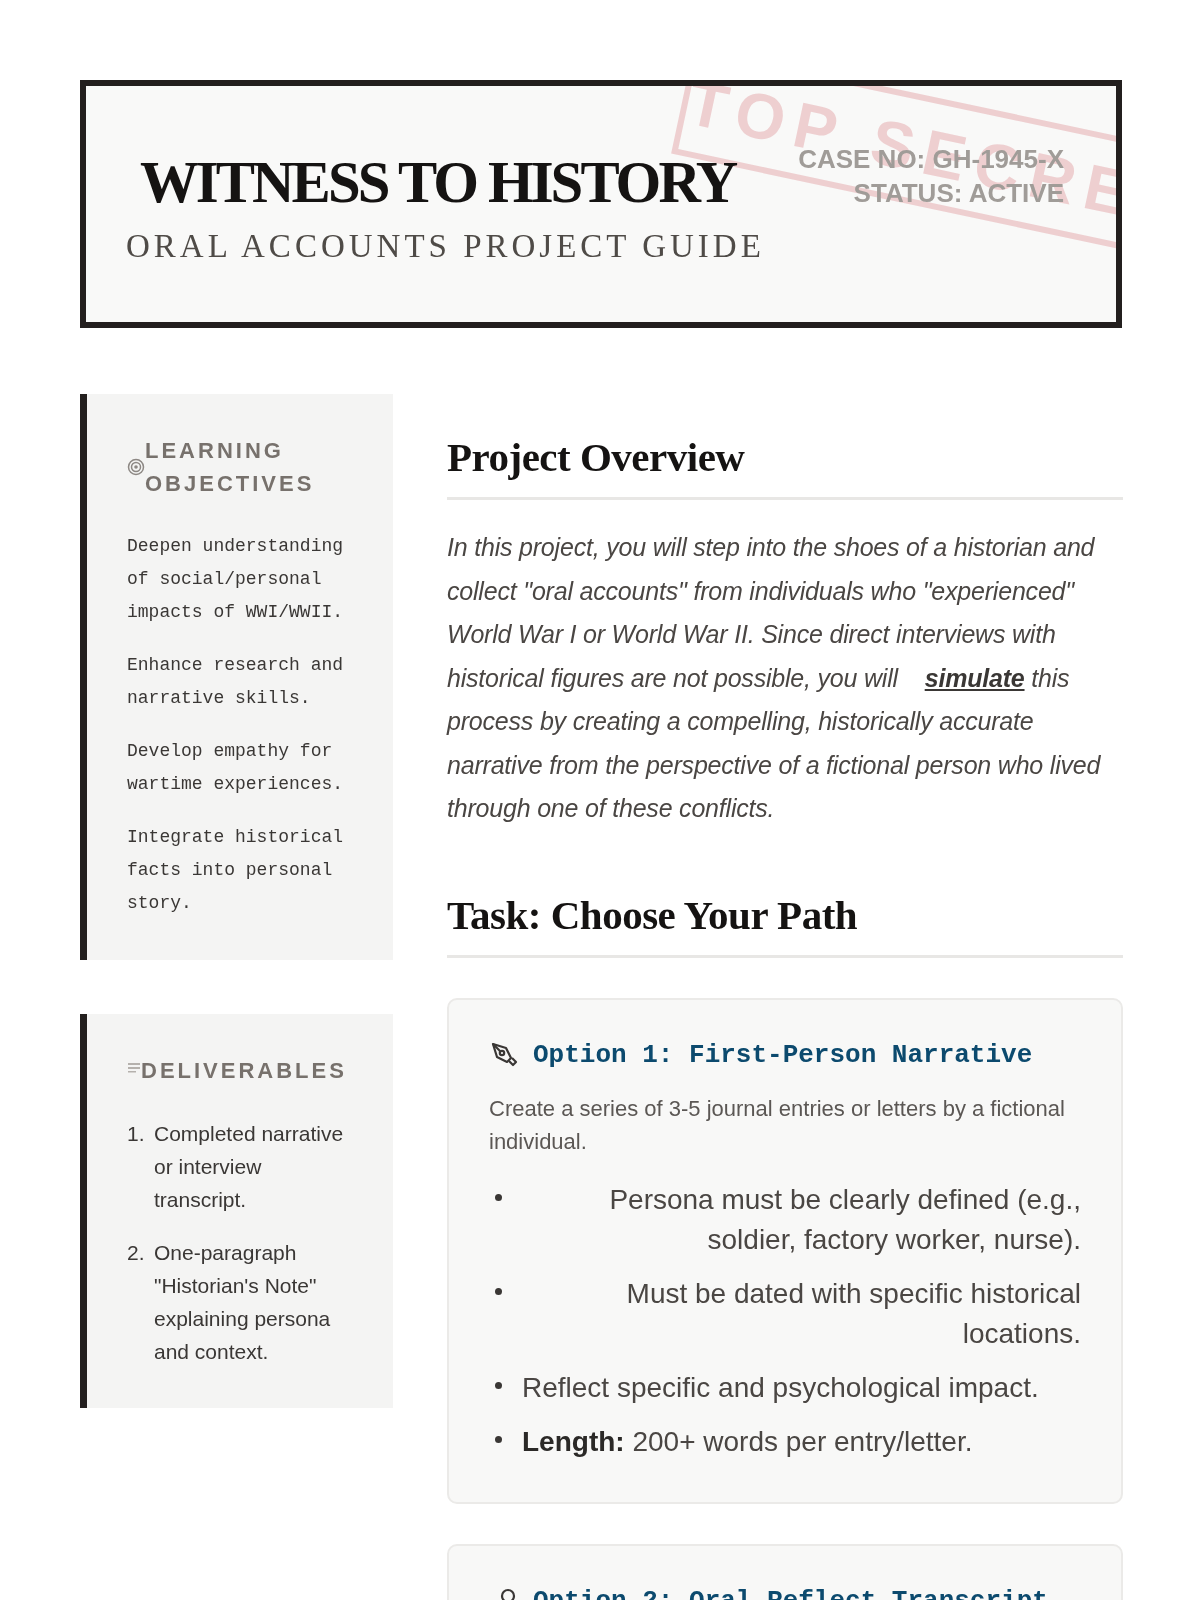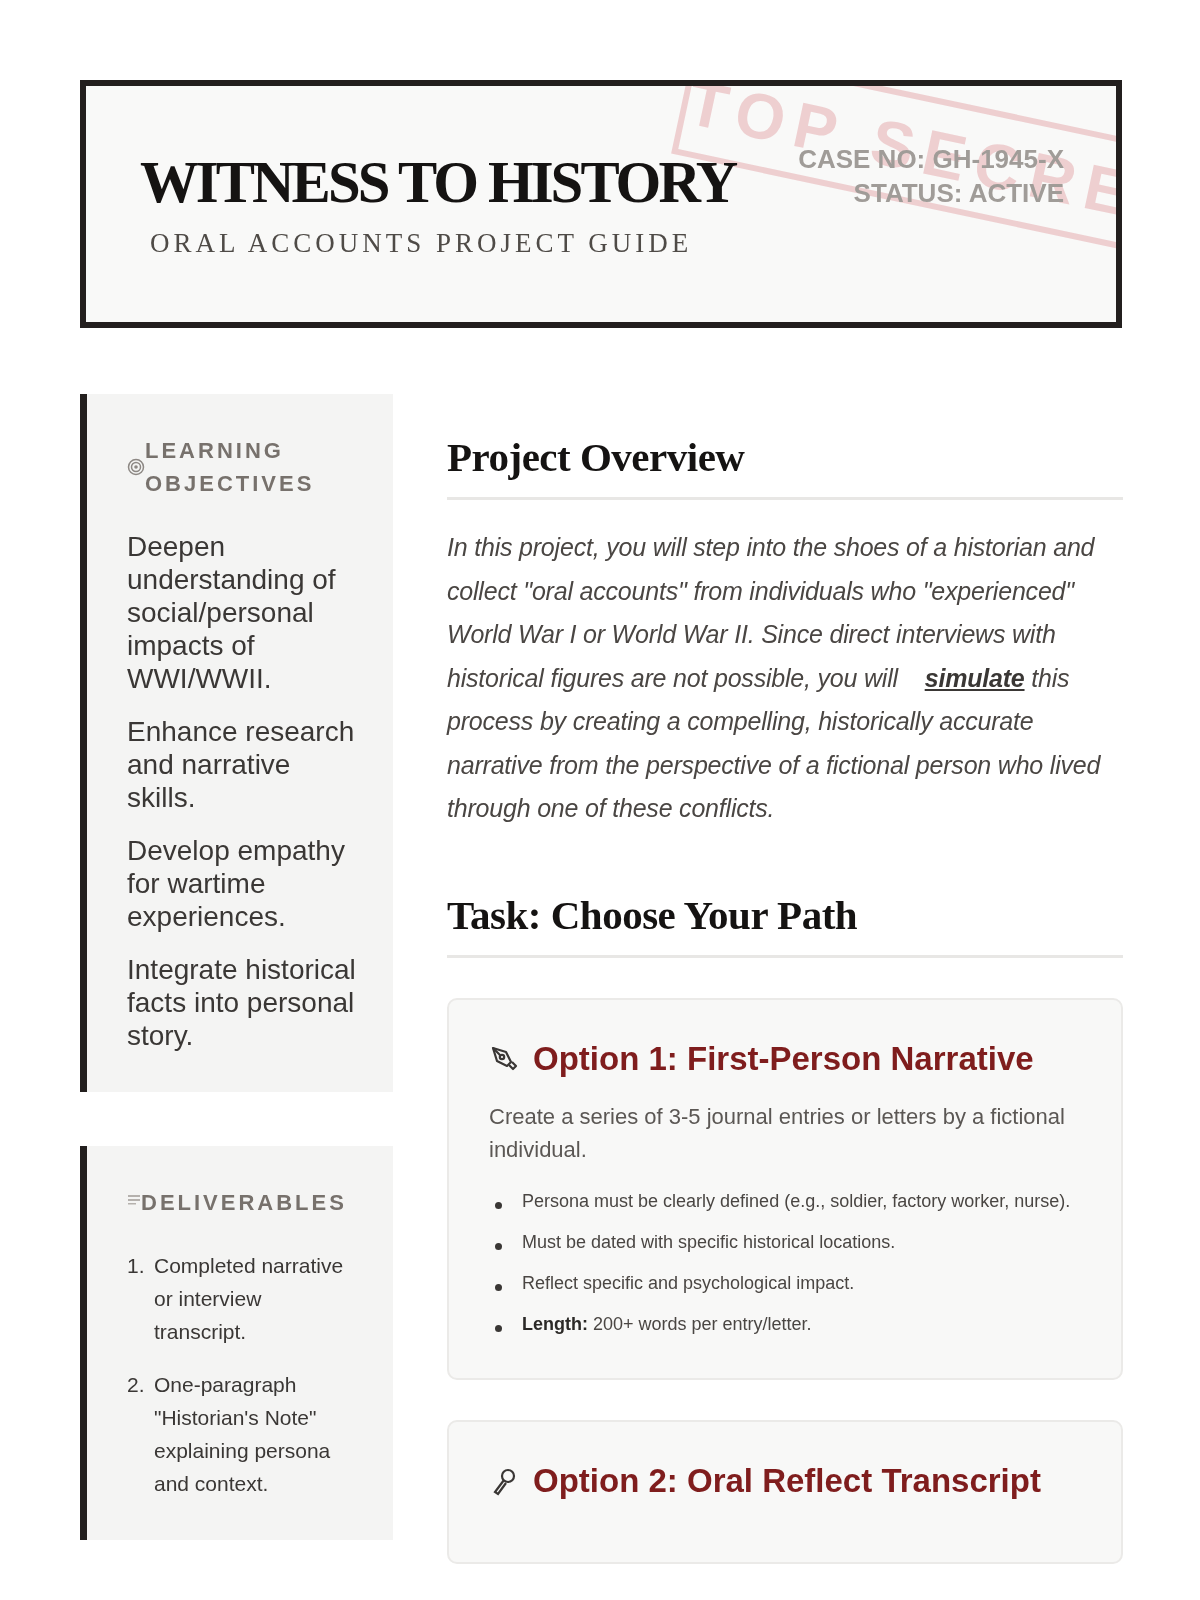--- a/index.html
+++ b/index.html
@@ -18,43 +18,43 @@
       font-family: "Liberation Sans", sans-serif; font-weight: bold;
       font-size: 64px; letter-spacing: 10px; text-align: center; line-height: 98px;
     }
     .title {
       position: absolute; left: 54px; top: 62px;
       font-family: "Liberation Serif", serif; font-weight: bold;
       font-size: 60px; letter-spacing: -3px; color: #151312; white-space: nowrap;
       transform: scaleX(0.98); transform-origin: left;
     }
     .subtitle {
-      position: absolute; left: 64px; top: 142px;
-      font-family: "Liberation Serif", serif; font-size: 27px;
+      position: absolute; left: 40px; top: 142px;
+      font-family: "Liberation Serif", serif; font-size: 33px;
       letter-spacing: 4px; color: #4f4b47; white-space: nowrap;
     }
     .case-info {
       position: absolute; right: 52px; top: 56px; text-align: right;
       font-family: "Liberation Sans", sans-serif; font-weight: bold;
       font-size: 26px; color: #a09c98; line-height: 34px;
     }
 
     .sidebar { position: absolute; left: 80px; top: 394px; width: 313px; }
     .side-box {
       background: #f4f4f3; border-left: 7px solid #231f1e;
       padding: 40px 36px 40px 40px; margin-bottom: 54px;
     }
     .side-head { display: flex; align-items: flex-start; margin-bottom: 30px; }
     .side-icon { width: 18px; flex: 0 0 18px; margin-top: 24px; }
     .side-icon.small { margin-top: 6px; width: 14px; flex-basis: 14px; }
     .side-title {
       font-family: "Liberation Sans", sans-serif; font-weight: bold;
       font-size: 22px; letter-spacing: 3px; color: #77716c; line-height: 33px;
     }
-    .obj { font-size: 28px; line-height: 33px; color: #3a3735; margin-bottom: 20px; }
+    .obj { font-size: 18px; line-height: 33px; color: #3a3735; margin-bottom: 20px; font-family: Liberation Mono, monospace; }
     .obj:last-child { margin-bottom: 0; }
     .deliv-list { list-style: none; }
     .deliv-list li { display: flex; font-size: 21px; line-height: 33px; color: #3a3735; margin-bottom: 20px; }
     .deliv-list li:last-child { margin-bottom: 0; }
     .deliv-num { width: 27px; flex: 0 0 27px; }
 
     .main { position: absolute; left: 447px; top: 394px; width: 676px; }
     .h2 {
       font-family: "Liberation Serif", serif; font-weight: bold;
       font-size: 41px; color: #151312; letter-spacing: -0.5px;
@@ -64,24 +64,24 @@
       font-style: italic; font-size: 25px; line-height: 43.5px; color: #4a4643;
       margin-top: 26px; margin-bottom: 58px; letter-spacing: -0.2px;
     }
     .intro b { text-decoration: underline; color: #3a3735; margin-left: 20px; }
     .option-card {
       margin-top: 40px; background: #f8f8f7; border: 2px solid #ebeae8; border-radius: 10px;
       padding: 40px 40px 40px 40px; margin-bottom: 40px;
     }
     .opt-head { display: flex; align-items: center; gap: 14px; margin-bottom: 22px; }
     .opt-icon { width: 30px; height: 30px; flex: 0 0 30px; }
-    .opt-title { font-size: 33px; font-weight: bold; color: #7f1d1d; }
+    .opt-title { font-size: 26px; font-weight: bold; color: #0c4a6e; font-family: Liberation Mono, monospace; }
     .opt-desc { font-size: 22px; line-height: 33px; color: #5b5754; margin-bottom: 22px; }
     .bullets { list-style: none; padding-left: 6px; }
-    .bullets li { display: flex; font-size: 18px; line-height: 27px; color: #4a4643; margin-bottom: 14px; }
+    .bullets li { display: flex; font-size: 28px; line-height: 40px; color: #4a4643; margin-bottom: 14px; text-align: right; }
     .bullets li:last-child { margin-bottom: 0; }
     .dot { width: 7px; height: 7px; border-radius: 50%; background: #3a3735; margin-top: 14px; margin-right: 20px; flex: 0 0 7px; }
     .bullets b { color: #2b2927; }
   </style>
 </head>
 <body>
 
 <div class="header">
   <div class="stamp">TOP SECRET</div>
   <div class="title">WITNESS TO HISTORY</div>

